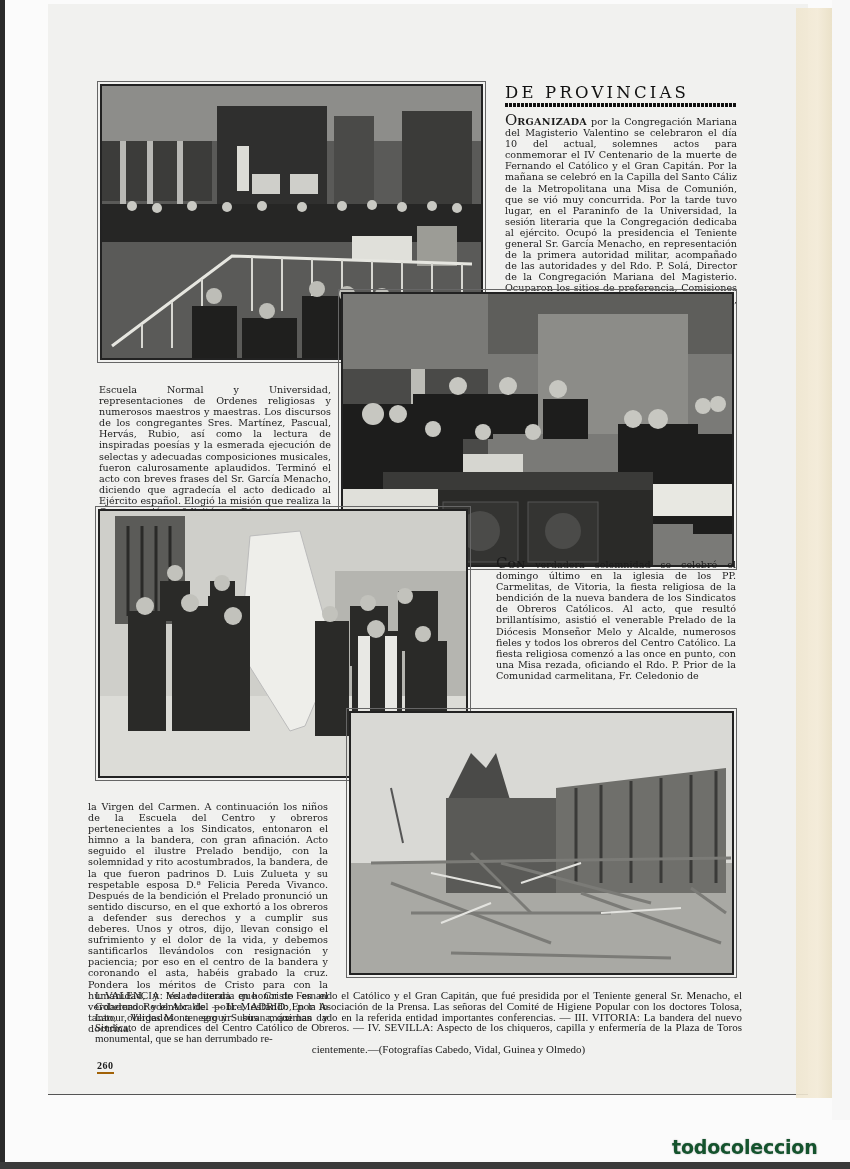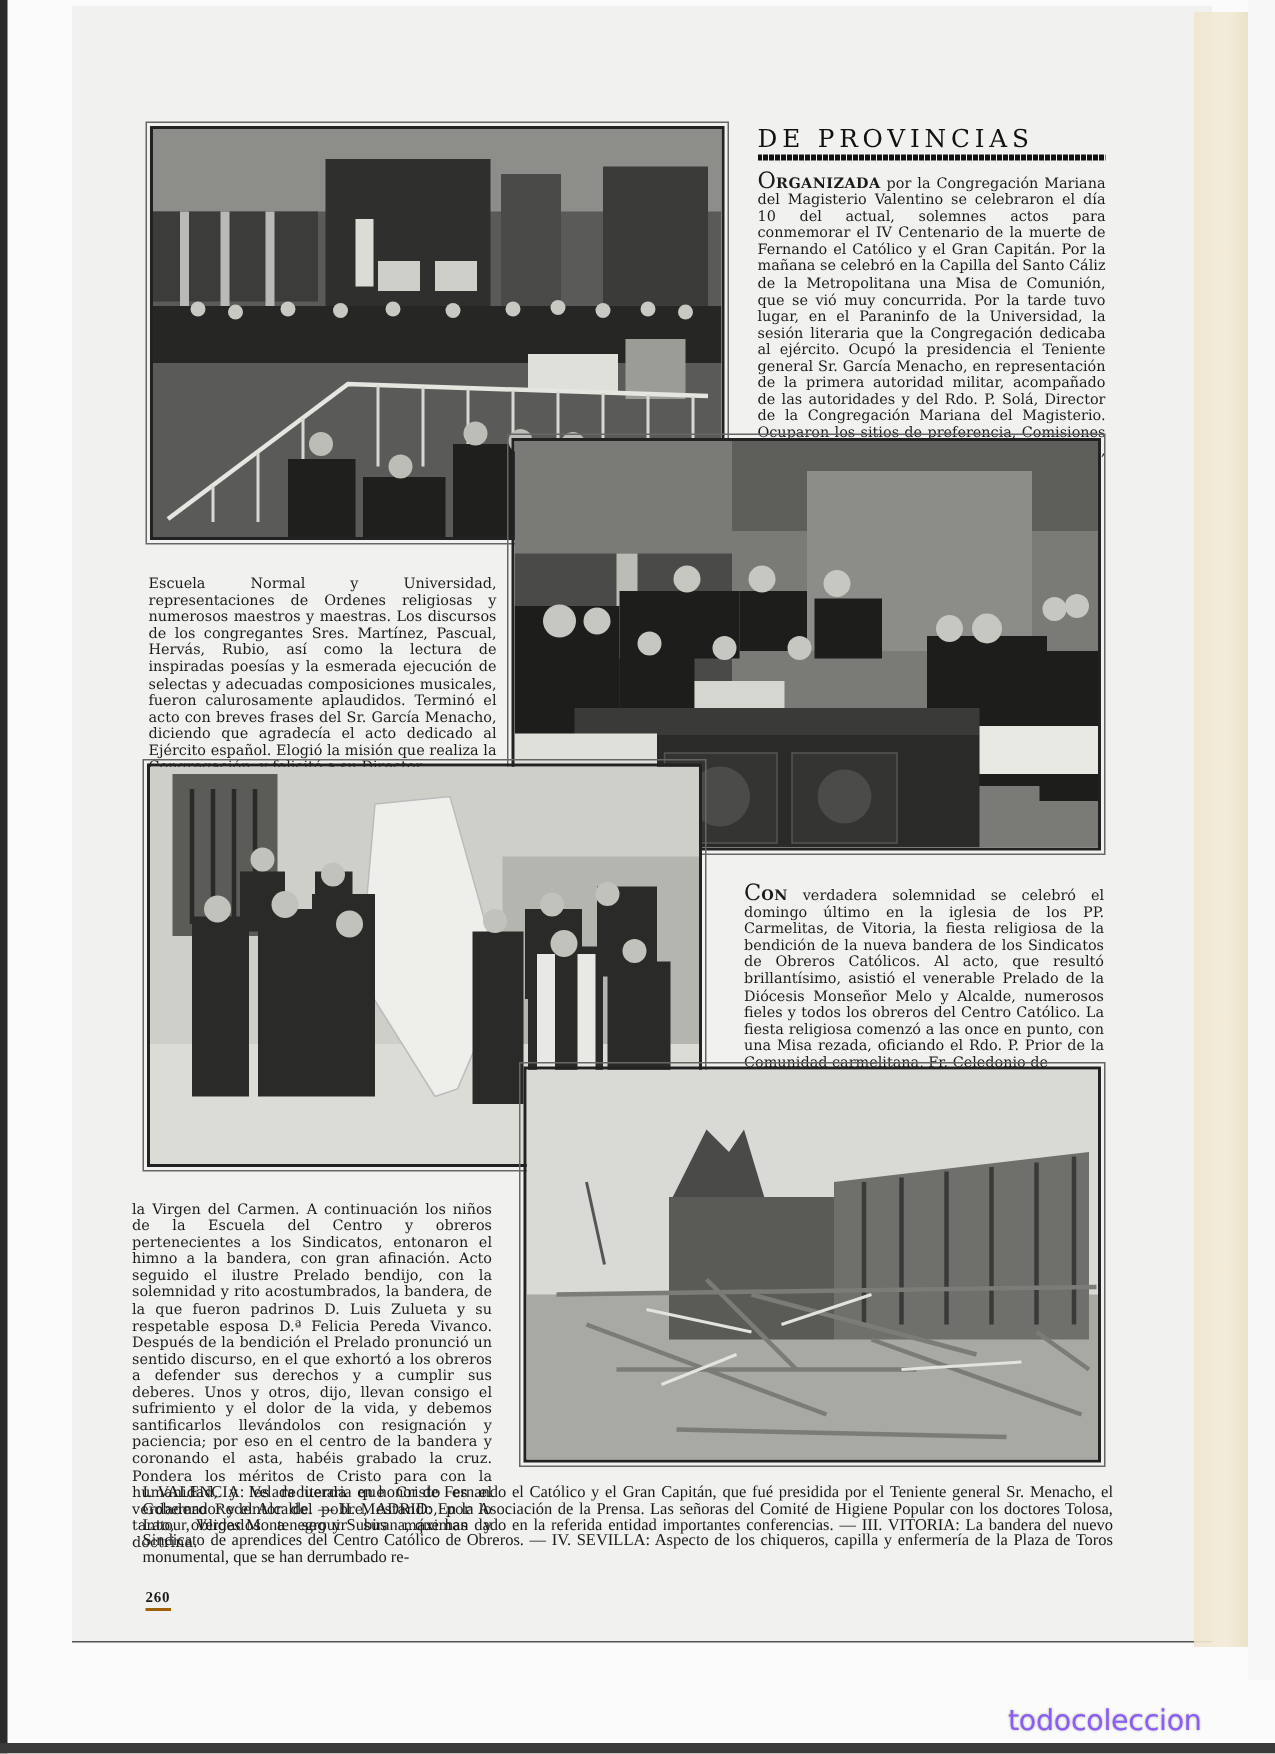--- a/index.html
+++ b/index.html
@@ -53,22 +53,22 @@
   }
   .captions p { margin: 0; }
   .captions .last { text-align: center; padding-left: 60px; }
   .folio {
     position: absolute; left: 97px; top: 1060px; font-family: Liberation Serif, serif;
     font-weight: bold; font-size: 10px; letter-spacing: .5px;
     border-bottom: 2px solid #a16207; padding-bottom: 1px;
   }
   .watermark {
     position: absolute; left: 672px; top: 1136px;
-    font-family: "DejaVu Sans", sans-serif; font-weight: normal; font-size: 19px;
-    color: #8b5cf6; letter-spacing: -.2px;
+    font-family: "DejaVu Sans", sans-serif; font-weight: bold; font-size: 19px;
+    color: #14532d; letter-spacing: -.2px;
     text-shadow: 0 0 1px #b9b9b9, 0 0 2px #c9c9c9;
   }
 </style>
 </head>
 <body>
 
 <div class="left-edge"></div>
 <div class="page-edge"></div>
 <div class="page"></div>
 <div class="tape"></div>
@@ -224,21 +224,21 @@
         <circle cx="133" cy="105" r="9"></circle>
       <circle cx="230" cy="103" r="8"></circle>
         <circle cx="268" cy="92" r="8"></circle>
         <circle cx="276" cy="118" r="9"></circle>
       <circle cx="305" cy="85" r="8"></circle>
         <circle cx="323" cy="123" r="8"></circle>
       </g>
   </svg>
 </div>
 
-<div class="text-col" style="left:496px; top:590px; width:240px;">
+<div class="text-col" style="left:496px; top:558px; width:240px;">
   <p><span class="dropcap">C</span><span class="smallcaps">ON</span><span> verdadera solemnidad se celebró el domingo último en la iglesia de los PP. Carmelitas, de Vitoria, la fiesta religiosa de la bendición de la nueva bandera de los Sindicatos de Obreros Católicos. Al acto, que resultó brillantísimo, asistió el venerable Prelado de la Diócesis Monseñor Melo y Alcalde, numerosos fieles y todos los obreros del Centro Católico. La fiesta religiosa comenzó a las once en punto, con una Misa rezada, oficiando el Rdo. P. Prior de la Comunidad carmelitana, Fr. Celedonio de</span></p>
 </div>
 
 <div class="photo" style="left:349px; top:711px; width:385px; height:264px;">
   <svg width="381" height="260" viewBox="0 0 381 260">
     <rect width="381" height="260" fill="#d9d9d5"></rect>
     <rect x="0" y="150" width="381" height="110" fill="#a9a9a4"></rect>
     <path d="M95 90 L120 40 L135 55 L145 40 L160 90 Z" fill="#4a4a48"></path>
     <rect x="95" y="85" width="110" height="95" fill="#5a5a57"></rect>
     <path d="M205 75 L375 55 L375 180 L205 180 Z" fill="#6f6f6b"></path>
@@ -269,18 +269,19 @@
     </g>
   </svg>
 </div>
 
 <div class="text-col" style="left:88px; top:801px; width:240px;">
   <p>la Virgen del Carmen. A continuación los niños de la Escuela del Centro y obreros pertenecientes a los Sindicatos, entonaron el himno a la bandera, con gran afinación. Acto seguido el ilustre Prelado bendijo, con la solemnidad y rito acostumbrados, la bandera, de la que fueron padrinos D. Luis Zulueta y su respetable esposa D.ª Felicia Pereda Vivanco. Después de la bendición el Prelado pronunció un sentido discurso, en el que exhortó a los obreros a defender sus derechos y a cumplir sus deberes. Unos y otros, dijo, llevan consigo el sufrimiento y el dolor de la vida, y debemos santificarlos llevándolos con resignación y paciencia; por eso en el centro de la bandera y coronando el asta, habéis grabado la cruz. Pondera los méritos de Cristo para con la humanidad, y les recuerda que Cristo es el verdadero Redentor del pobre, estando, por lo tanto, obligados a seguir sus máximas y doctrina.</p>
 </div>
 
 <div class="captions">
   <p>I. VALENCIA: Velada literaria en honor de Fernando el Católico y el Gran Capitán, que fué presidida por el Teniente general Sr. Menacho, el Gobernador y el Alcalde. — II. MADRID: En la Asociación de la Prensa. Las señoras del Comité de Higiene Popular con los doctores Tolosa, Latour, Verdes Montenegro y Subirana, que han dado en la referida entidad importantes conferencias. — III. VITORIA: La bandera del nuevo Sindicato de aprendices del Centro Católico de Obreros. — IV. SEVILLA: Aspecto de los chiqueros, capilla y enfermería de la Plaza de Toros monumental, que se han derrumbado re-</p>
+  <p class="last">cientemente.—(Fotografías Cabedo, Vidal, Guinea y Olmedo)</p>
 </div>
 
 <div class="folio">260</div>
 
 <div class="bottom-bar"></div>
 <div class="watermark">todocoleccion</div>
 
 </body></html>

